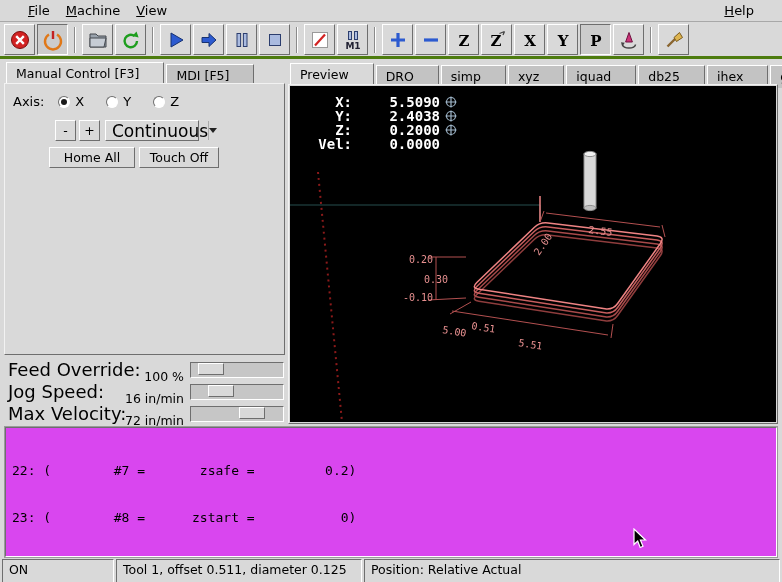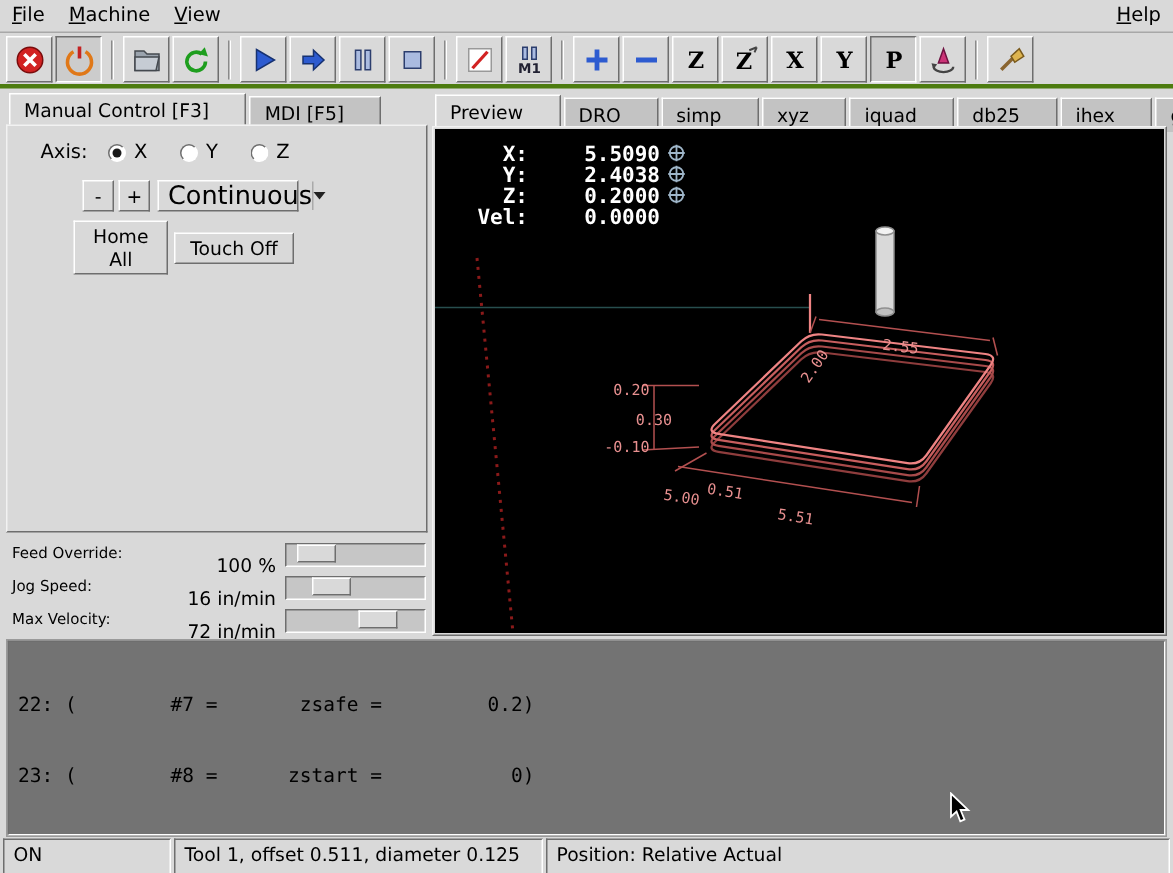--- a/index.html
+++ b/index.html
@@ -10,21 +10,21 @@
     font-family: "DejaVu Sans", "Liberation Sans", sans-serif;
     font-size: 13px;
     color: #000;
     overflow: hidden;
   }
 
   
   .menubar {
     position: absolute; left: 0; top: 0; width: 782px; height: 22px;
     background: #d9d9d9; border-bottom: 1px solid #a8a8a8;
-    display: flex; align-items: center; padding: 0 0;
+    display: flex; align-items: center; padding: 0 20px;
   }
   .menu-item { display: inline-block; padding: 2px 8px; cursor: default; }
   .menu-item::first-letter { text-decoration: underline; }
   .menu-spacer { flex: 1; }
 
   
   .toolbar {
     position: absolute; left: 0; top: 23px; width: 782px; height: 36px;
     background: #d9d9d9; border-bottom: 3px solid #4d7c0f;
     display: flex; align-items: center; padding: 0 3px;
@@ -89,40 +89,40 @@
     border-left: 1px solid #aaa; display: flex; align-items: center; justify-content: center;
   }
   .combo .arrow {
     width: 0; height: 0; border-left: 4px solid transparent;
     border-right: 4px solid transparent; border-top: 5px solid #222;
   }
 
   
   .slider-block { position: absolute; left: 4px; top: 358px; width: 281px; height: 66px; }
   .srow { position: absolute; left: 0; width: 281px; height: 19px; display: flex; align-items: center; }
-  .slabel { position: absolute; left: 4px; font-size: 10px; text-align: center; }
+  .slabel { position: absolute; left: 4px; font-size: 18px; text-align: center; }
   .svalue { position: absolute; right: 101px; font-size: 12.5px; margin-top: 14px; }
   .strough {
     position: absolute; left: 186px; width: 94px; height: 16px;
     background: #c6c6c6; border: 1px solid;
     border-color: #6e6e6e #ffffff #ffffff #6e6e6e;
   }
   .shandle {
     position: absolute; top: 0px; width: 26px; height: 12px;
     background: #d9d9d9; border: 1px solid;
     border-color: #ffffff #6e6e6e #6e6e6e #ffffff;
   }
 
   
   .preview-wrap { position: absolute; left: 290px; top: 86px; width: 486px; height: 336px; background: #000; }
 
   
   .gcode {
     position: absolute; left: 5px; top: 427px; width: 772px; height: 130px;
-    background: #737373; border: 1px solid;
+    background: #d946ef; border: 1px solid;
     border-color: #6e6e6e #ffffff #ffffff #6e6e6e;
     outline: 1px solid #9a9a9a;
     font-family: "DejaVu Sans Mono", "Liberation Mono", monospace;
     font-size: 13px; line-height: 15.5px;
     padding: 4px 2px 0 6px; white-space: pre; overflow: hidden;
   }
 
   
   .statusbar { position: absolute; left: 2px; top: 559px; width: 778px; height: 21px; display: flex; }
   .scell {
@@ -265,21 +265,21 @@
         <polygon points="11,8.5 16.5,3.5 19.5,8.5 13.5,12.5" fill="#ddb44f" stroke="#7a5a1c"></polygon>
       </svg>
   </button>
 </div>
 
 <div class="tabrow" style="left:6px; top:62px;">
   <span class="tab active">Manual Control [F3]</span>
   <span class="tab">MDI [F5]</span>
 </div>
 <div class="nbframe" style="left:4px; top:83px; width:281px; height:272px;">
-  <div class="mc-row" style="left:8px; top:10px;margin-left:14px;">
+  <div class="mc-row" style="left:8px; top:10px;">
     <span style="margin-right:14px;">Axis:</span>
     <span class="radio-wrap">
       <span class="radio sel"></span>
       <span>X</span>
     </span>
     <span class="radio-wrap">
       <span class="radio"></span>
       <span>Y</span>
     </span>
     <span class="radio-wrap">
@@ -291,21 +291,21 @@
     <button class="btn sq" style="margin-right:3px;">-</button>
     <button class="btn sq" style="margin-right:5px;">+</button>
     <div class="combo" style="width:94px;">
       <span>Continuous</span>
       <span class="arrowbox">
           <span class="arrow"></span>
         </span>
     </div>
   </div>
   <div class="mc-row" style="left:44px; top:63px;">
-    <button class="btn" style="width:63px; margin-right:4px;">Home All</button>
+    <button class="btn" style="width:86px; margin-right:4px;">Home All</button>
     <button class="btn" style="width:80px;">Touch Off</button>
   </div>
 </div>
 
 <div class="slider-block">
   <div class="srow" style="top:2px;">
     <span class="slabel">Feed Override:</span>
     <span class="svalue">100 %</span>
     <div class="strough">
         <div class="shandle" style="left:7px;"></div>

